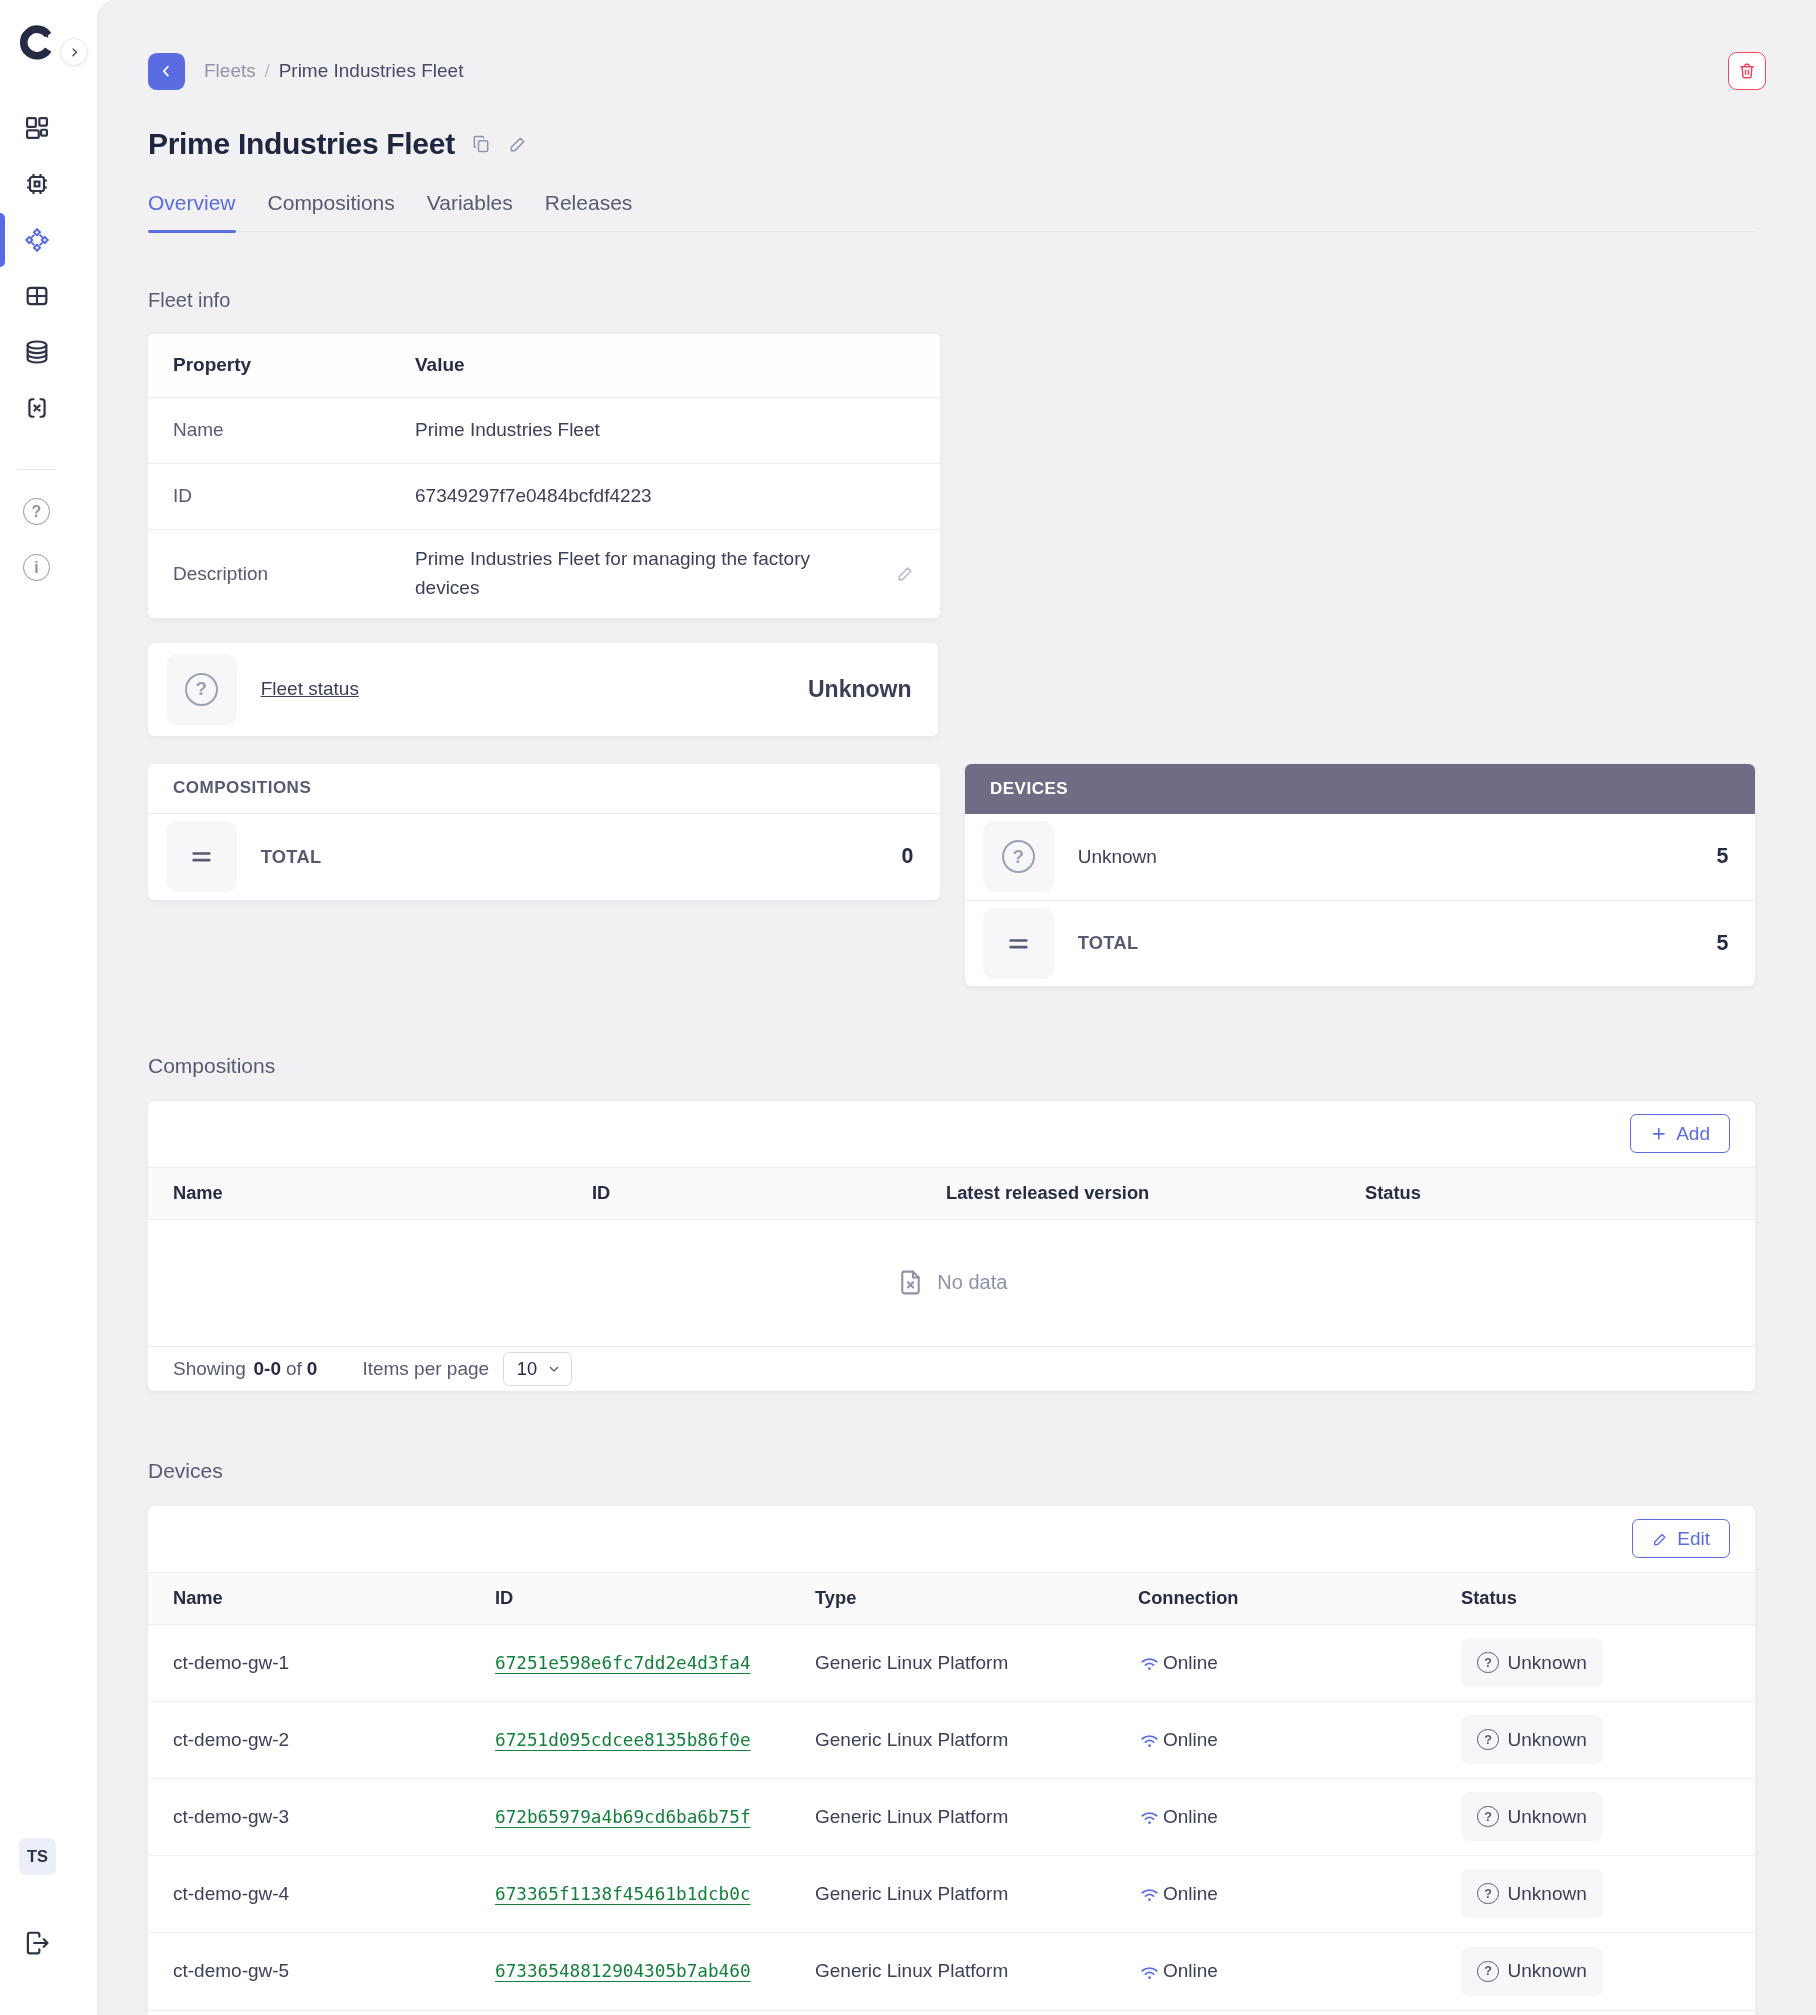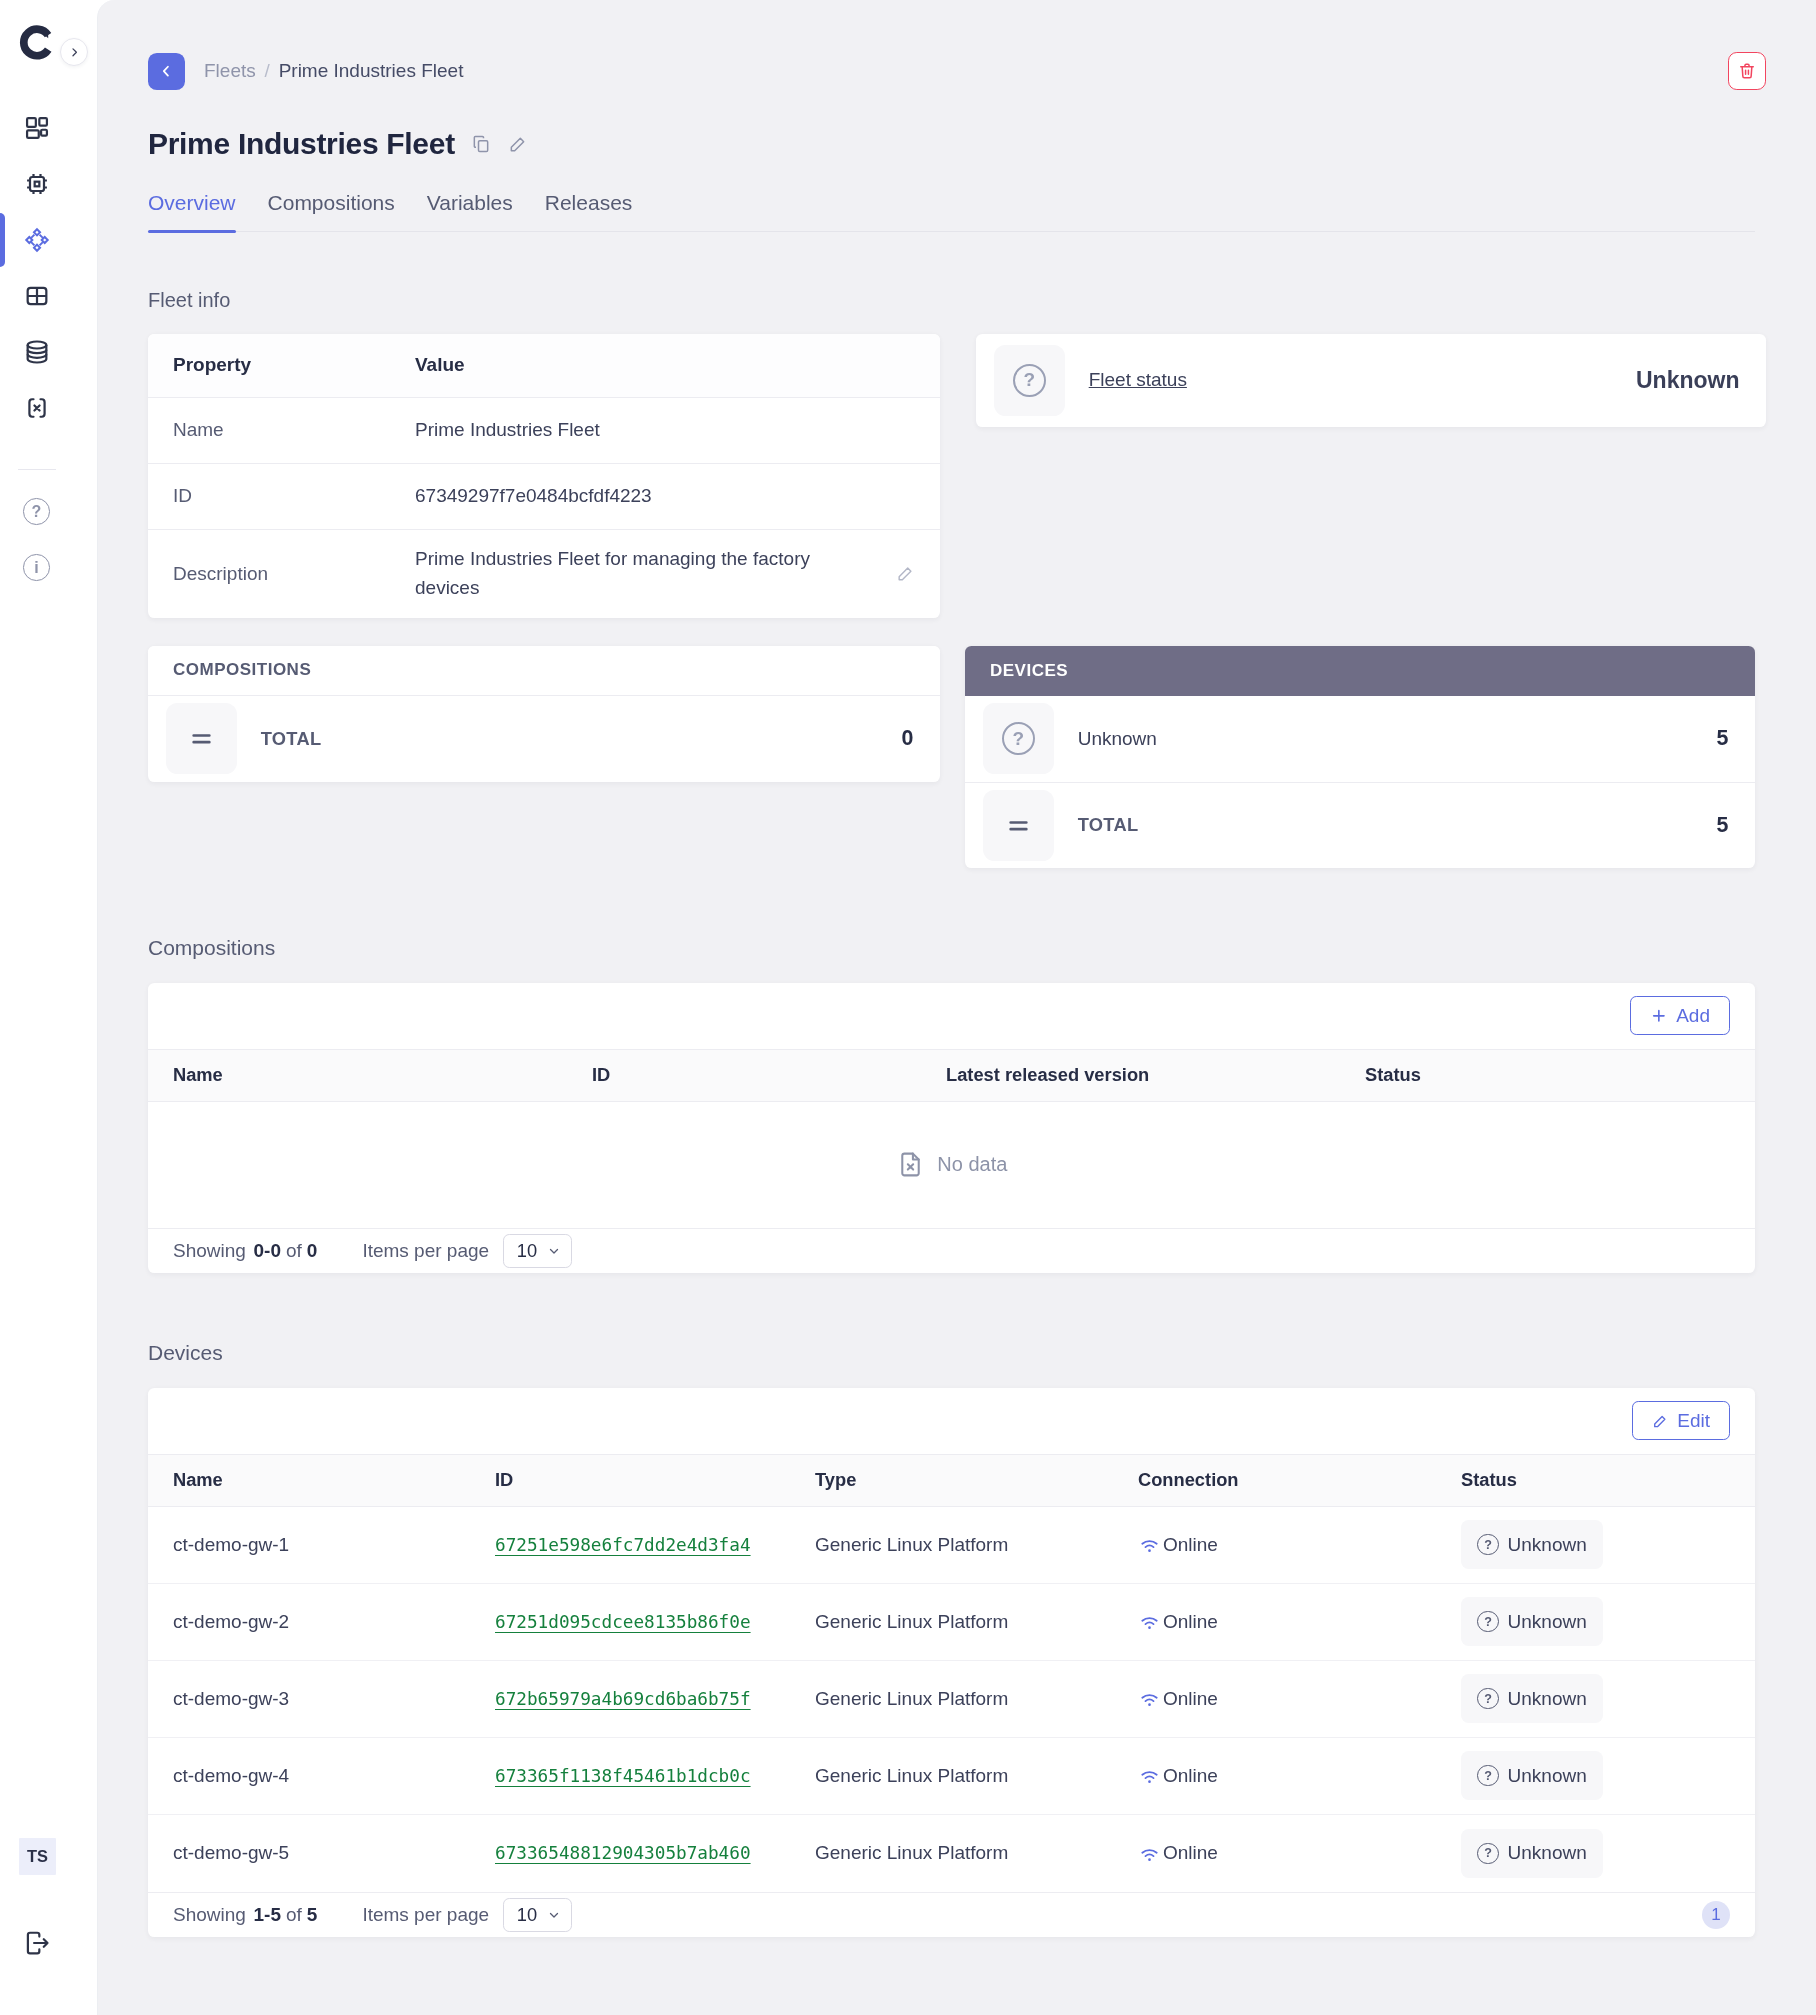--- a/index.html
+++ b/index.html
@@ -32,21 +32,21 @@
   }
   .nav-divider { width:38px; height:0.6px; background:#e7e7ee; margin:19px 0 0 0; }
   .nav-soft { color:#8f94aa; }
   .circle-glyph {
     width:26.5px; height:26.5px; border:1.9px solid currentColor; border-radius:50%;
     display:flex; align-items:center; justify-content:center;
     font-size:16px; font-weight:700; line-height:1;
   }
   .avatar {
     position:absolute; left:19px; top:1838px; width:37px; height:37px;
-    background:#eceefa; border-radius:1px; color:#2b3048;
+    background:#eceefa; border-radius:7px; color:#2b3048;
     display:flex; align-items:center; justify-content:center; font-size:16.4px; font-weight:700;
   }
   .logout { position:absolute; left:23px; top:1929px; color:#2e3448; }
 
   
   .content {
     margin-left:97px; min-height:2015px; background:#f1f1f4;
     border-top-left-radius:17.7px; border-left:0.6px solid #eceef2;
     padding:0 50px 38px 50px;
   }
@@ -72,21 +72,21 @@
   .tabs { margin-top:30px; max-width:1607px; border-bottom:1.3px solid #e4e4ea; display:flex; gap:32px; }
   .tab { font-size:21px; color:#565b73; padding-bottom:16.4px; position:relative; }
   .tab.active { color:#5b6ce0; }
   .tab.active::after { content:""; position:absolute; left:0; right:0; bottom:-1.3px; height:3.2px; background:#5b6ce0; border-radius:1.9px; }
 
   .section-label { font-size:20px; color:#565b73; }
   .lbl-fleetinfo { margin-top:57px; }
 
   .card { background:#fff; border-radius:6.3px; box-shadow:0 1.3px 5px rgba(35,38,63,.05); }
 
-  .info-grid { margin-top:21.4px; display:flex; gap:36px; max-width:1607px; }
+  .info-grid { margin-top:21.4px; display:flex; gap:25px; max-width:1607px;flex-direction:column; }
 
   
   .fleet-info-card { width:792px; overflow:hidden; flex:none; }
   .fi-head, .fi-row { display:grid; grid-template-columns:242px 1fr 35px; padding:0 25px; align-items:center; }
   .fi-head { height:64px; background:#fdfdfe; border-bottom:0.6px solid #ececf1; font-size:19px; font-weight:700; color:#272d45; }
   .fi-row { min-height:66px; border-bottom:0.6px solid #ececf1; }
   .fi-row:last-child { border-bottom:none; }
   .fi-prop { font-size:19px; color:#565b73; }
   .fi-val { font-size:19px; color:#3c415a; }
   .fi-row.desc { min-height:88px; }

